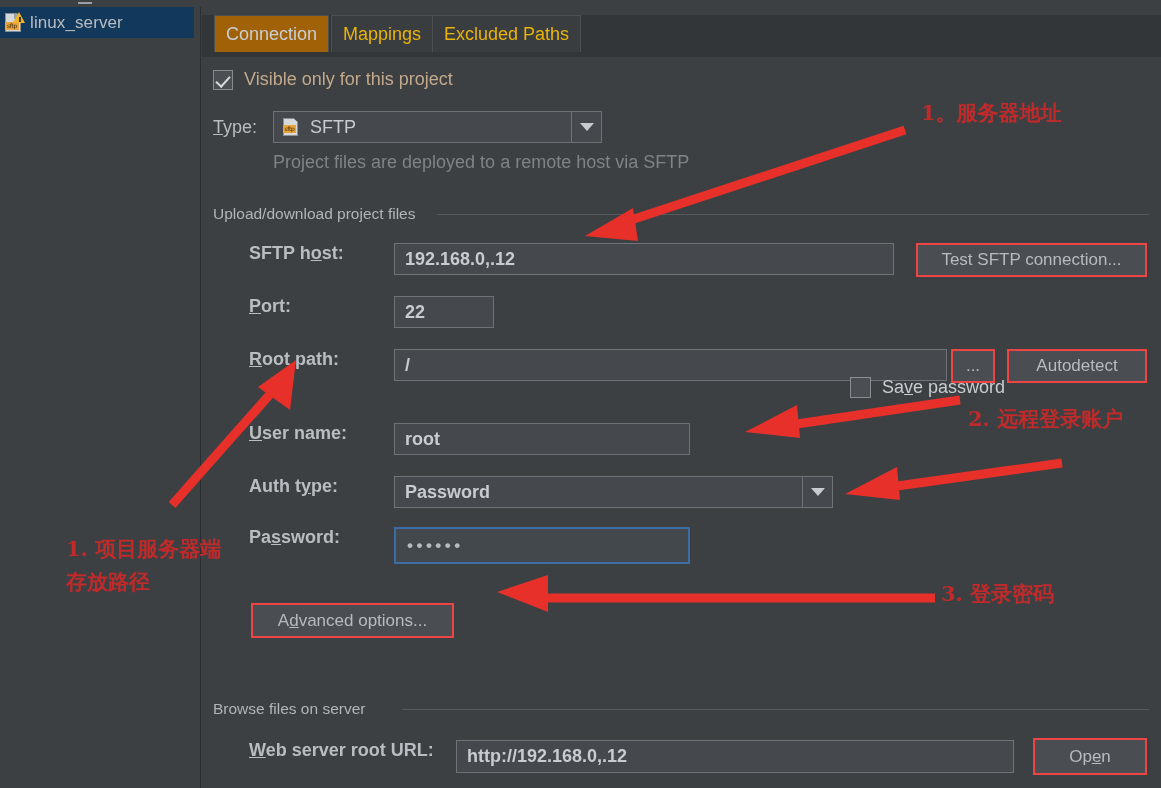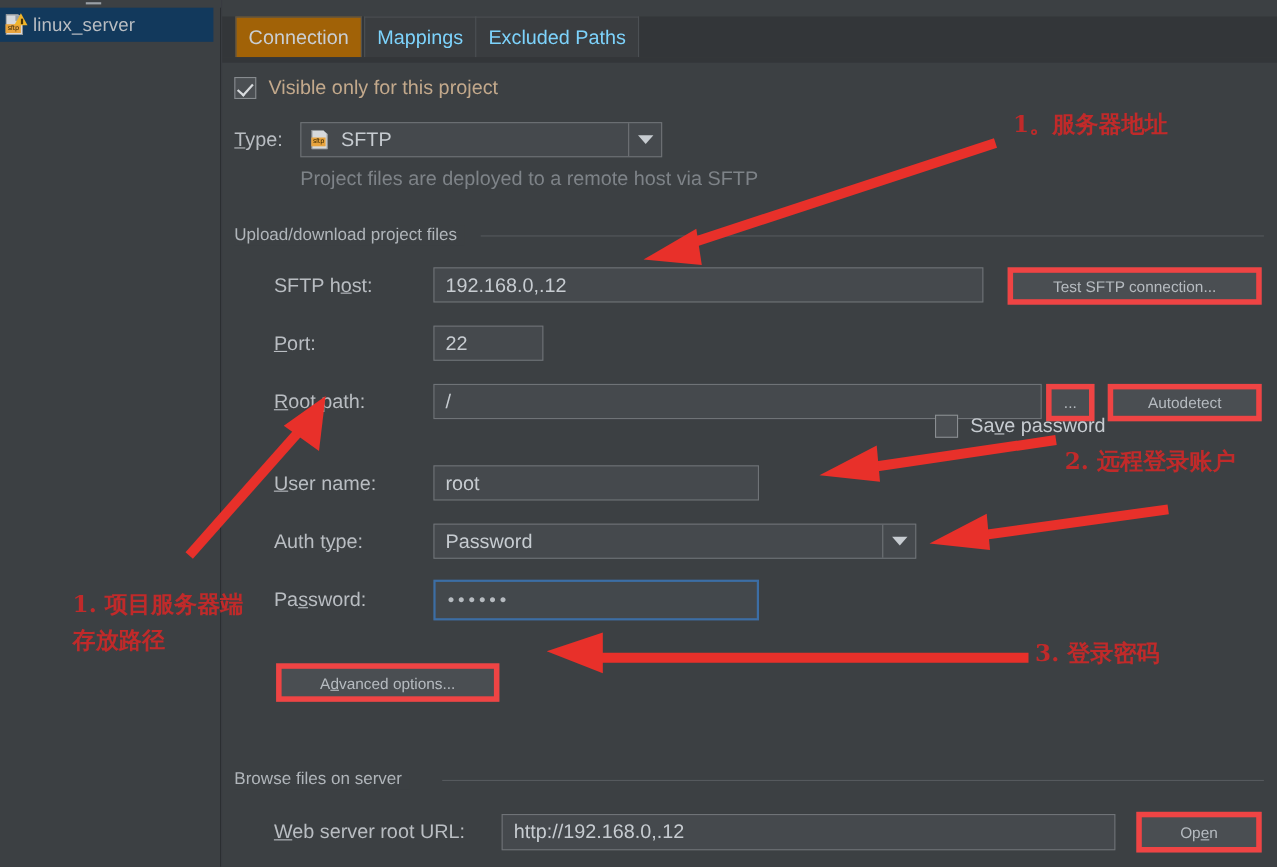--- a/index.html
+++ b/index.html
@@ -69,21 +69,21 @@
   .tabstrip {
     position: absolute; left: 0; top: 15px; width: 959px; height: 37px;
     background: #333639;
   }
   .tabstrip-under {
     position: absolute; left: 0; top: 52px; width: 959px; height: 5px;
     background: #333639;
   }
   .tab {
     position: absolute; top: 0; height: 37px; line-height: 37px;
-    font-size: 18px; color: #7dd3fc; padding: 0 11px; white-space: nowrap;
+    font-size: 18px; color: #eab308; padding: 0 11px; white-space: nowrap;
     border-left: 1px solid #4c5054; border-right: 1px solid #4c5054;
     border-top: 1px solid #4c5054;
   }
   .tab.selected { background: #a16207; color: #c9ced3; }
   .tab.unselected { background: #3a3d40; }
 
   
   .content { position: absolute; left: 0; top: 57px; width: 959px; height: 731px; }
 
   
@@ -134,31 +134,31 @@
   
   .group-title {
     position: absolute; font-size: 15.5px; color: #b0b5ba; background: #3c4043;
     padding-right: 7px;
   }
   .group-line {
     position: absolute; height: 1px; background: #55595d;
   }
 
   
-  .frow { position: absolute; display: flex; align-items: center; }
+  .frow { position: absolute; display: flex; align-items: flex-start; font-weight: bold; }
   .field {
     background: #45494d; border: 1px solid #6f7377; height: 32px;
     display: flex; align-items: center; box-sizing: border-box;
   }
   .field .txt { color: #c7ccd1; font-size: 18px; padding-left: 10px; white-space: nowrap; }
   .field.focused { border: 2px solid #3c6ea5; background: #43484c; }
   .dots { color: #b6bbc0; font-size: 17px; padding-left: 11px; letter-spacing: 3.5px; }
 
   .btn {
-    background: #4a4e52; border: 5px solid #ef4444; color: #b6bbc0; font-size: 14px;
+    background: #4a4e52; border: 2px solid #ef4444; color: #b6bbc0; font-size: 17px;
     display: flex; align-items: center; justify-content: center; box-sizing: border-box;
     white-space: nowrap;
   }
 
   
   .savepw { position: absolute; left: 648px; top: 320px; display: flex; align-items: center; }
   .cbox-sm {
     width: 21px; height: 21px; background: #4b4f53; border: 1px solid #8a8e92;
     flex: 0 0 21px; margin-right: 11px;
   }

